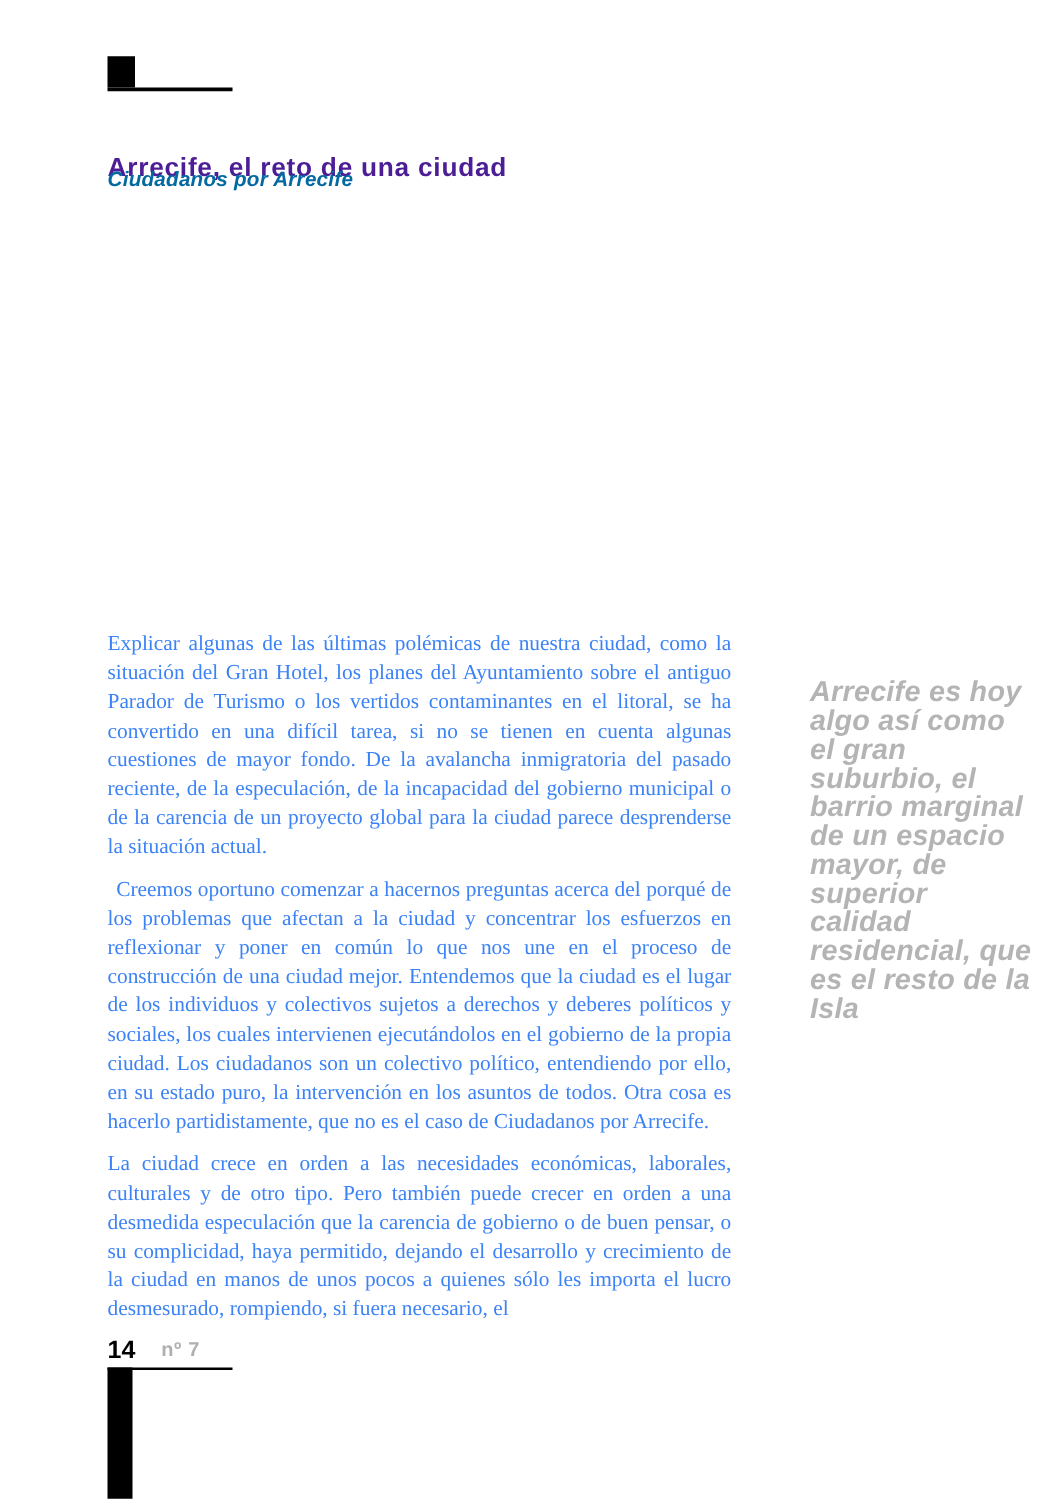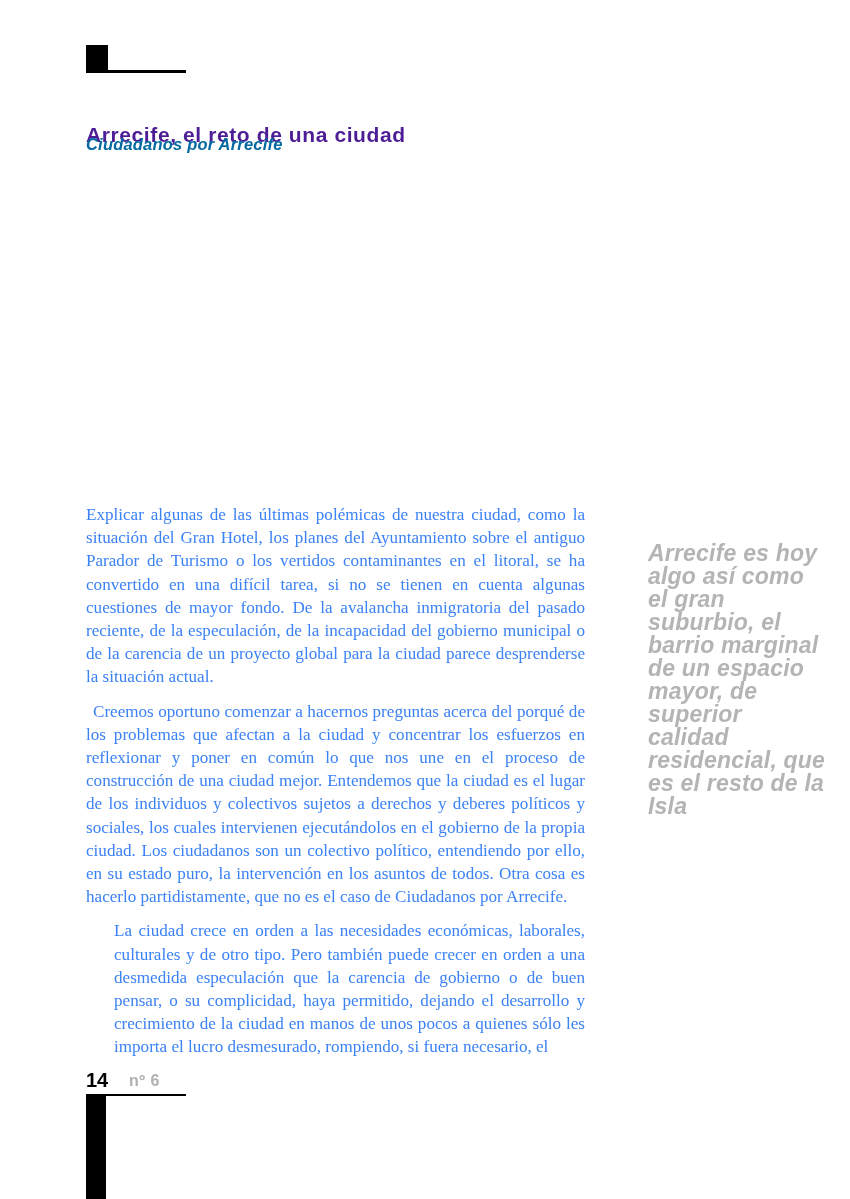--- a/index.html
+++ b/index.html
@@ -94,21 +94,20 @@
     text-justify: inter-word;
     color: #3b82f6;
     -webkit-hyphens: none;
     hyphens: none;
   }
   #body-column p.indented {
     text-indent: 7px;
   }
   #body-column p:last-child {
     margin-bottom: 0;
-    margin-left: 28px;
   }
 
   
   #pull-quote {
     position: absolute;
     left: 608px;
     top: 519px;
     width: 180px;
     font-family: "Liberation Sans", sans-serif;
     font-weight: bold;
@@ -183,16 +182,16 @@
 <div id="body-column">
   <p>Explicar algunas de las últimas polémicas de nuestra ciudad, como la situación del Gran Hotel, los planes del Ayuntamiento sobre el antiguo Parador de Turismo o los vertidos contaminantes en el litoral, se ha convertido en una difícil tarea, si no se tienen en cuenta algunas cuestiones de mayor fondo. De la avalancha inmigratoria del pasado reciente, de la especulación, de la incapacidad del gobierno municipal o de la carencia de un proyecto global para la ciudad parece desprenderse la situación actual.</p>
   <p class="indented">Creemos oportuno comenzar a hacernos preguntas acerca del porqué de los problemas que afectan a la ciudad y concentrar los esfuerzos en reflexionar y poner en común lo que nos une en el proceso de construcción de una ciudad mejor. Entendemos que la ciudad es el lugar de los individuos y colectivos sujetos a derechos y deberes políticos y sociales, los cuales intervienen ejecutándolos en el gobierno de la propia ciudad. Los ciudadanos son un colectivo político, entendiendo por ello, en su estado puro, la intervención en los asuntos de todos. Otra cosa es hacerlo partidistamente, que no es el caso de Ciudadanos por Arrecife.</p>
   <p>La ciudad crece en orden a las necesidades económicas, laborales, culturales y de otro tipo. Pero también puede crecer en orden a una desmedida especulación que la carencia de gobierno o de buen pensar, o su complicidad, haya permitido, dejando el desarrollo y crecimiento de la ciudad en manos de unos pocos a quienes sólo les importa el lucro desmesurado, rompiendo, si fuera necesario, el</p>
 </div>
 
 <blockquote id="pull-quote">Arrecife es hoy algo así como el gran suburbio, el barrio marginal de un espacio mayor, de superior calidad residencial, que es el resto de la Isla</blockquote>
 
 <div id="footer">
   <span class="page-number">14</span>
-  <span class="issue-number">nº 6</span>
+  <span class="issue-number">nº 7</span>
   <div class="footer-rule"></div>
   <div class="footer-bar"></div>
 </div>
 
 </body></html>

